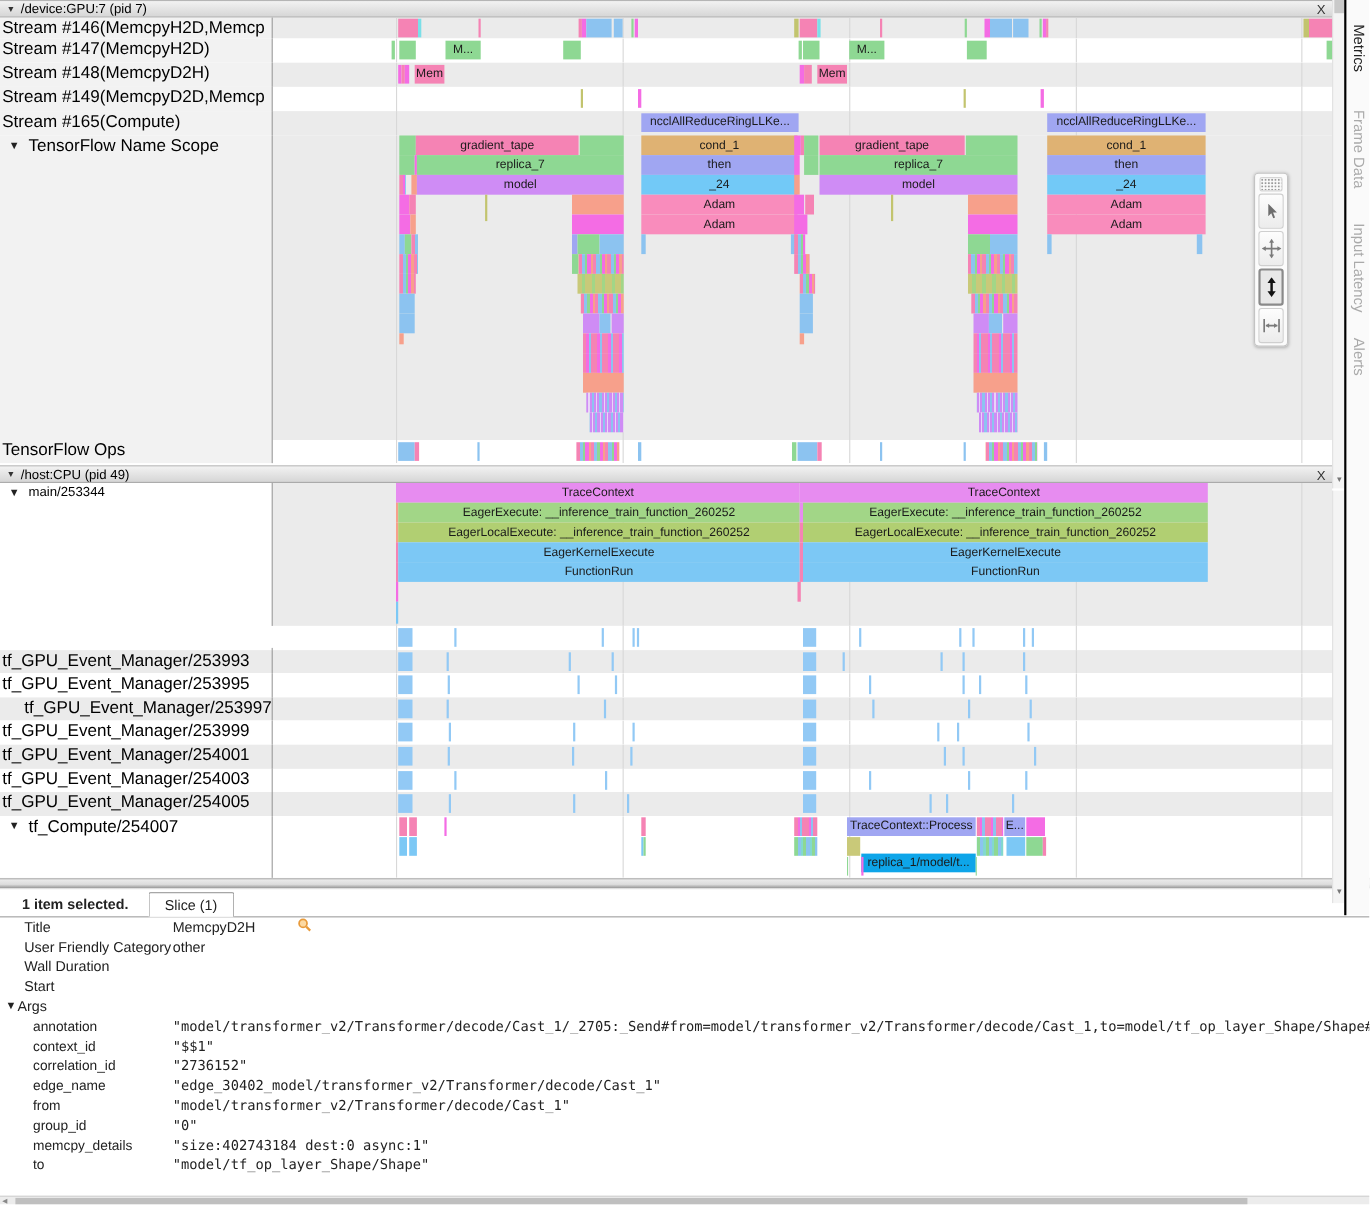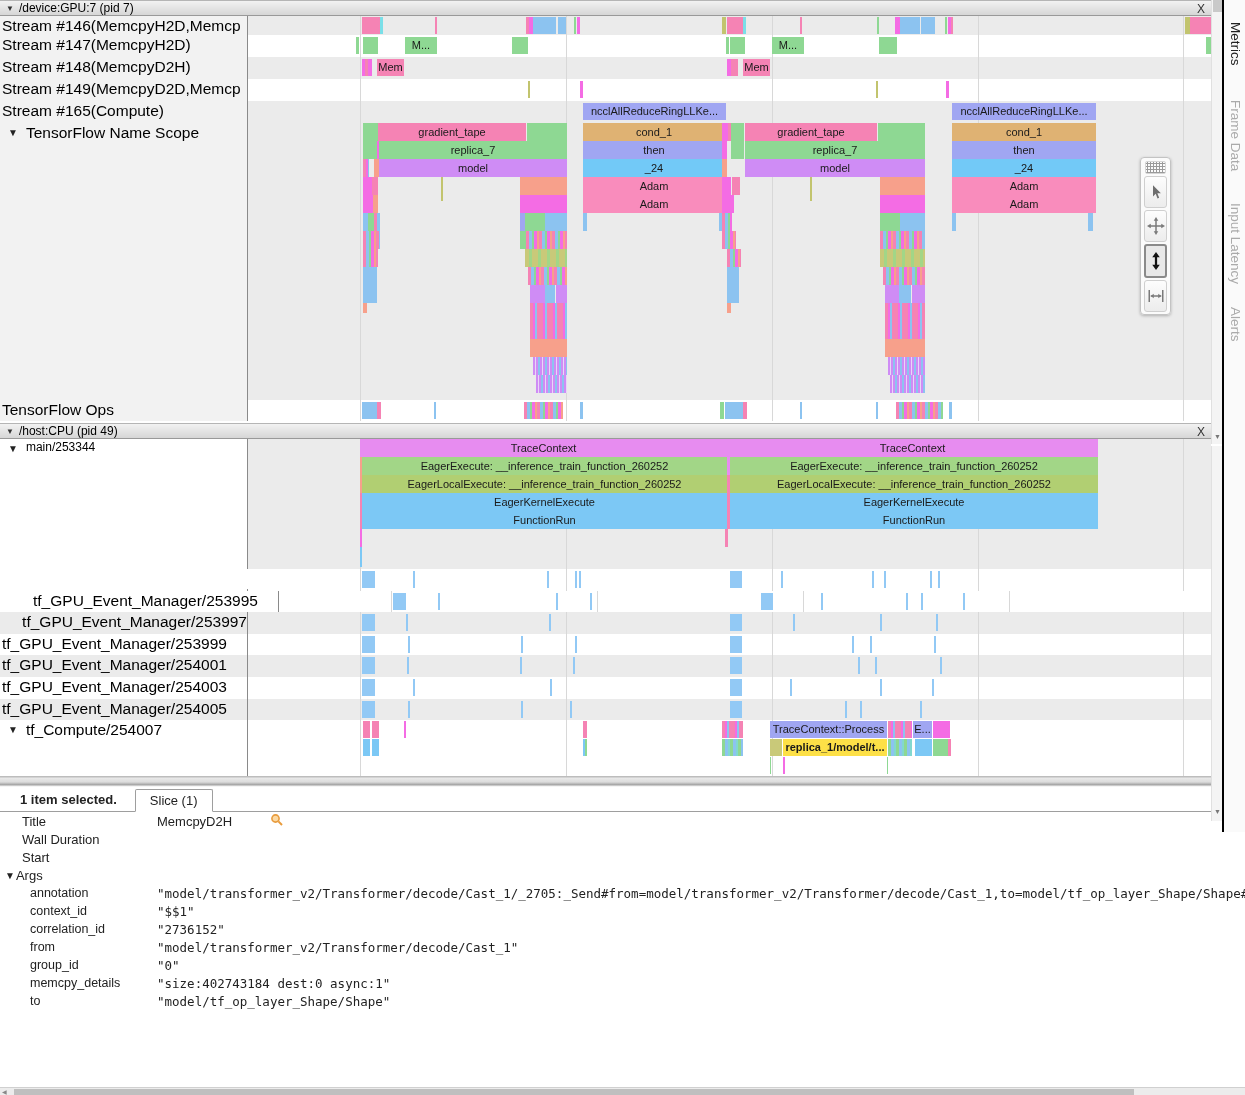--- a/index.html
+++ b/index.html
@@ -357,21 +357,42 @@
           <div class="bar" style="left: 327px; top: 2px; width: 2px; height: 17px; line-height: 17px; background: rgb(146, 201, 245);"></div>
           <div class="bar" style="left: 331px; top: 2px; width: 2px; height: 17px; line-height: 17px; background: rgb(146, 201, 245);"></div>
           <div class="bar" style="left: 482px; top: 2px; width: 12px; height: 17px; line-height: 17px; background: rgb(146, 201, 245);"></div>
           <div class="bar" style="left: 533px; top: 2px; width: 2px; height: 17px; line-height: 17px; background: rgb(146, 201, 245);"></div>
           <div class="bar" style="left: 624px; top: 2px; width: 2px; height: 17px; line-height: 17px; background: rgb(146, 201, 245);"></div>
           <div class="bar" style="left: 636px; top: 2px; width: 2px; height: 17px; line-height: 17px; background: rgb(146, 201, 245);"></div>
           <div class="bar" style="left: 682px; top: 2px; width: 2px; height: 17px; line-height: 17px; background: rgb(146, 201, 245);"></div>
           <div class="bar" style="left: 690px; top: 2px; width: 2px; height: 17px; line-height: 17px; background: rgb(146, 201, 245);"></div>
         </div>
       </div>
-      <div class="trow" style="height: 21.6px; padding-left: 31px;">
+      <div class="trow" style="height: 21.6px;">
+        <div class="rlabel" style="background: rgb(235, 235, 235);">
+          <span class="rtext">tf_GPU_Event_Manager/253993</span>
+        </div>
+        <div class="rtl" style="background: rgb(235, 235, 235);">
+          <div class="grid" style="left: 112px;"></div>
+          <div class="grid" style="left: 318px;"></div>
+          <div class="grid" style="left: 524px;"></div>
+          <div class="grid" style="left: 730px;"></div>
+          <div class="grid" style="left: 935px;"></div>
+          <div class="bar" style="left: 114px; top: 2px; width: 13px; height: 17px; line-height: 17px; background: rgb(146, 201, 245);"></div>
+          <div class="bar" style="left: 158px; top: 2px; width: 2px; height: 17px; line-height: 17px; background: rgb(146, 201, 245);"></div>
+          <div class="bar" style="left: 269px; top: 2px; width: 2px; height: 17px; line-height: 17px; background: rgb(146, 201, 245);"></div>
+          <div class="bar" style="left: 308px; top: 2px; width: 2px; height: 17px; line-height: 17px; background: rgb(146, 201, 245);"></div>
+          <div class="bar" style="left: 482px; top: 2px; width: 12px; height: 17px; line-height: 17px; background: rgb(146, 201, 245);"></div>
+          <div class="bar" style="left: 518px; top: 2px; width: 2px; height: 17px; line-height: 17px; background: rgb(146, 201, 245);"></div>
+          <div class="bar" style="left: 607px; top: 2px; width: 2px; height: 17px; line-height: 17px; background: rgb(146, 201, 245);"></div>
+          <div class="bar" style="left: 627px; top: 2px; width: 2px; height: 17px; line-height: 17px; background: rgb(146, 201, 245);"></div>
+          <div class="bar" style="left: 682px; top: 2px; width: 2px; height: 17px; line-height: 17px; background: rgb(146, 201, 245);"></div>
+        </div>
+      </div>
+      <div class="trow" style="height: 21.6px;">
         <div class="rlabel" style="background: rgb(255, 255, 255);">
           <span class="rtext">tf_GPU_Event_Manager/253995</span>
         </div>
         <div class="rtl" style="background: rgb(255, 255, 255);">
           <div class="grid" style="left: 112px;"></div>
           <div class="grid" style="left: 318px;"></div>
           <div class="grid" style="left: 524px;"></div>
           <div class="grid" style="left: 730px;"></div>
           <div class="grid" style="left: 935px;"></div>
           <div class="bar" style="left: 114px; top: 2px; width: 13px; height: 17px; line-height: 17px; background: rgb(146, 201, 245);"></div>
@@ -502,21 +523,21 @@
           <div class="bar" style="left: 522px; top: 1px; width: 117px; height: 17px; line-height: 17px; background: rgb(160, 166, 242);">TraceContext::Process</div>
           <div class="bar stPink" style="left: 640px; top: 1px; width: 24px; height: 17px; line-height: 17px;"></div>
           <div class="bar" style="left: 665px; top: 1px; width: 19px; height: 17px; line-height: 17px; background: rgb(160, 166, 242);">E...</div>
           <div class="bar" style="left: 685px; top: 1px; width: 17px; height: 17px; line-height: 17px; background: rgb(244, 108, 228);"></div>
           <div class="bar" style="left: 115px; top: 19px; width: 7px; height: 17px; line-height: 17px; background: rgb(124, 200, 245);"></div>
           <div class="bar" style="left: 124px; top: 19px; width: 7px; height: 17px; line-height: 17px; background: rgb(124, 200, 245);"></div>
           <div class="bar" style="left: 335px; top: 19px; width: 2px; height: 17px; line-height: 17px; background: rgb(124, 200, 245);"></div>
           <div class="bar" style="left: 337px; top: 19px; width: 2px; height: 17px; line-height: 17px; background: rgb(142, 216, 147);"></div>
           <div class="bar stGB" style="left: 474px; top: 19px; width: 21px; height: 17px; line-height: 17px;"></div>
           <div class="bar" style="left: 522px; top: 19px; width: 12px; height: 17px; line-height: 17px; background: rgb(201, 201, 121);"></div>
-          <div class="bar" style="left: 535px; top: 19px; width: 104px; height: 17px; line-height: 17px; background: #fde047; font-weight: bold;">replica_1/model/t...</div>
+          <div class="bar" style="left: 535px; top: 34px; width: 104px; height: 17px; line-height: 17px; background: #0ea5e9;">replica_1/model/t...</div>
           <div class="bar stGB" style="left: 640px; top: 19px; width: 24px; height: 17px; line-height: 17px;"></div>
           <div class="bar" style="left: 667px; top: 19px; width: 17px; height: 17px; line-height: 17px; background: rgb(124, 200, 245);"></div>
           <div class="bar" style="left: 685px; top: 19px; width: 15px; height: 17px; line-height: 17px; background: rgb(142, 216, 147);"></div>
           <div class="bar" style="left: 700px; top: 19px; width: 3px; height: 17px; line-height: 17px; background: rgb(245, 131, 180);"></div>
           <div class="bar" style="left: 522px; top: 37px; width: 1px; height: 17px; line-height: 17px; background: rgb(142, 216, 147);"></div>
           <div class="bar" style="left: 535px; top: 37px; width: 2px; height: 17px; line-height: 17px; background: rgb(244, 108, 228);"></div>
           <div class="bar" style="left: 639px; top: 37px; width: 1px; height: 17px; line-height: 17px; background: rgb(142, 216, 147);"></div>
         </div>
       </div>
     </div>
@@ -532,20 +553,24 @@
       <span class="dlabel">Title</span>
       <span class="dvalue">MemcpyD2H</span>
       <span class="mag">
         <svg width="14" height="14" viewBox="0 0 14 14">
             <circle cx="5.5" cy="5.5" r="3.6" fill="#fcd9a2" stroke="#e89b3c" stroke-width="1.6"></circle>
             <line x1="8.4" y1="8.4" x2="12" y2="12" stroke="#e89b3c" stroke-width="2"></line>
           </svg>
       </span>
     </div>
     <div class="drow">
+      <span class="dlabel">User Friendly Category</span>
+      <span class="dvalue">other</span>
+    </div>
+    <div class="drow">
       <span class="dlabel">Wall Duration</span>
       <span class="dvalue"></span>
     </div>
     <div class="drow">
       <span class="dlabel">Start</span>
       <span class="dvalue"></span>
     </div>
     <div class="argshdr">
       <span class="arr">▼</span>
       <span>Args</span>
@@ -554,20 +579,24 @@
         <span class="alabel">annotation</span>
         <span class="avalue">"model/transformer_v2/Transformer/decode/Cast_1/_2705:_Send#from=model/transformer_v2/Transformer/decode/Cast_1,to=model/tf_op_layer_Shape/Shape#::#edge</span>
       </div>
     <div class="arow">
         <span class="alabel">context_id</span>
         <span class="avalue">"$$1"</span>
       </div>
     <div class="arow">
         <span class="alabel">correlation_id</span>
         <span class="avalue">"2736152"</span>
+      </div>
+    <div class="arow">
+        <span class="alabel">edge_name</span>
+        <span class="avalue">"edge_30402_model/transformer_v2/Transformer/decode/Cast_1"</span>
       </div>
     <div class="arow">
         <span class="alabel">from</span>
         <span class="avalue">"model/transformer_v2/Transformer/decode/Cast_1"</span>
       </div>
     <div class="arow">
         <span class="alabel">group_id</span>
         <span class="avalue">"0"</span>
       </div>
     <div class="arow">

